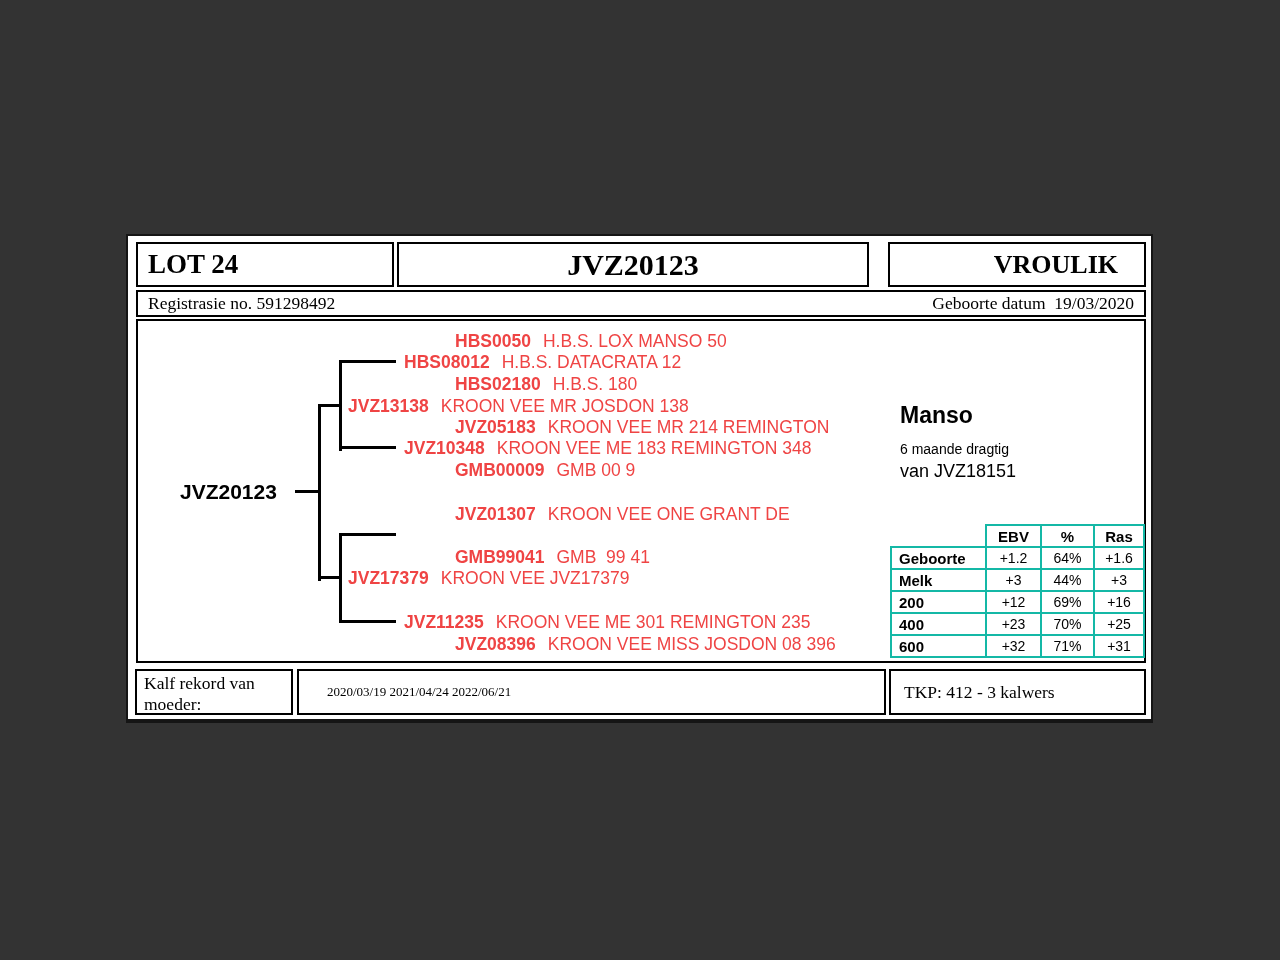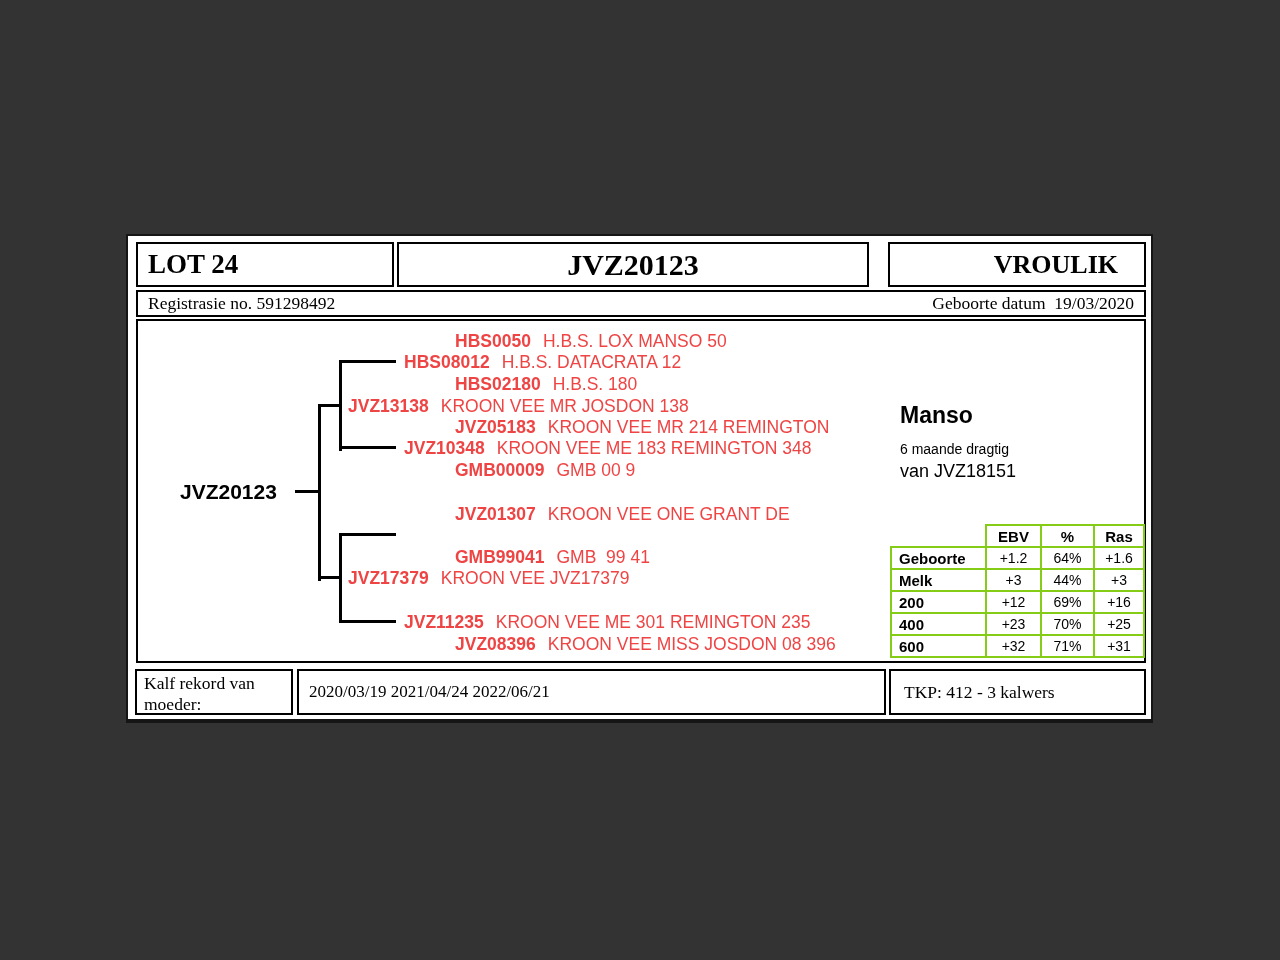--- a/index.html
+++ b/index.html
@@ -70,34 +70,34 @@
     font-size:23px;font-weight:bold;color:#000;text-align:right;
   }
   .breed-line2{position:absolute;left:772px;top:202px;height:22px;line-height:22px;font-size:14px;color:#000;}
   .breed-line3{position:absolute;left:772px;top:224px;height:22px;line-height:22px;font-size:18px;color:#000;}
   
   .ebv{
     position:absolute;left:762px;top:288px;
     border-collapse:collapse;table-layout:fixed;
   }
   .ebv td,.ebv th{
-    border:2px solid #84cc16;height:22px;padding:0;
+    border:2px solid #14b8a6;height:22px;padding:0;
     box-sizing:border-box;color:#000;background:#fff;
   }
   .ebv th{font-size:15px;font-weight:bold;text-align:center;}
   .ebv th.empty{border:none;background:transparent;}
   .ebv td.lbl{font-size:15px;font-weight:bold;text-align:left;padding-left:7px;width:95px;}
   .ebv td.val{font-size:14px;text-align:center;}
   .c-ebv{width:55px;} .c-pct{width:53px;} .c-ras{width:50px;}
   
   .foot1{left:7px;top:433px;width:158px;height:46px;
     font-family:"Liberation Serif",serif;font-size:17.5px;line-height:21px;
     padding:2px 0 0 7px;color:#000;}
   .foot2{left:169px;top:433px;width:589px;height:46px;display:flex;align-items:center;
-    font-family:"Liberation Serif",serif;font-size:17px;padding-left:10px;color:#000;}
+    font-family:"Liberation Serif",serif;font-size:13px;padding-left:28px;color:#000;}
   .foot3{left:761px;top:433px;width:257px;height:46px;display:flex;align-items:center;
     font-family:"Liberation Serif",serif;font-size:17.5px;padding-left:13px;color:#000;}
   .foot2 span,.foot1 span,.foot3 span{white-space:pre-wrap;}
 </style>
 </head>
 <body>
 
 <div class="card">
 
   <div class="box hdr-lot">

